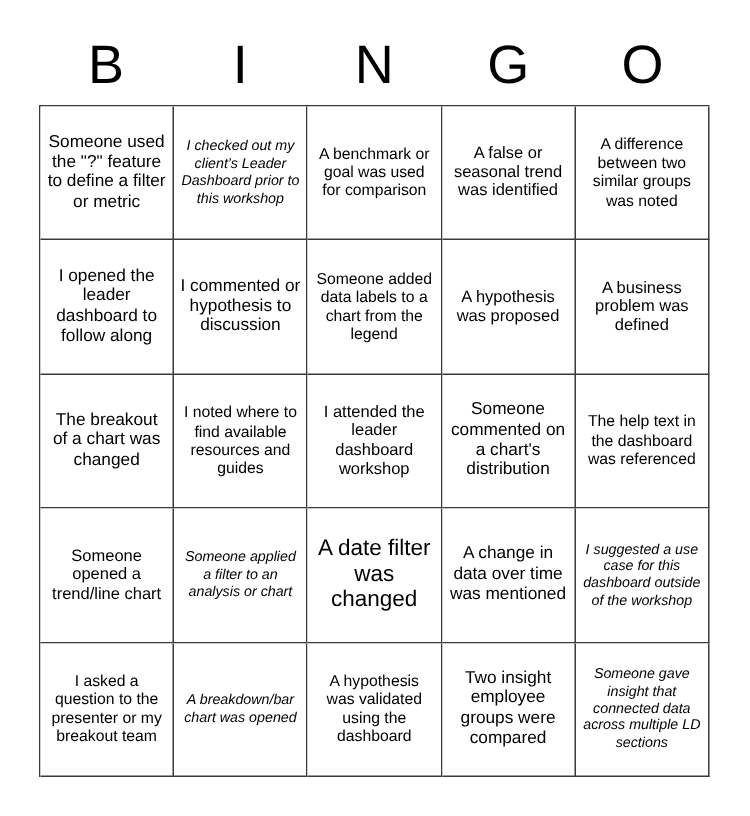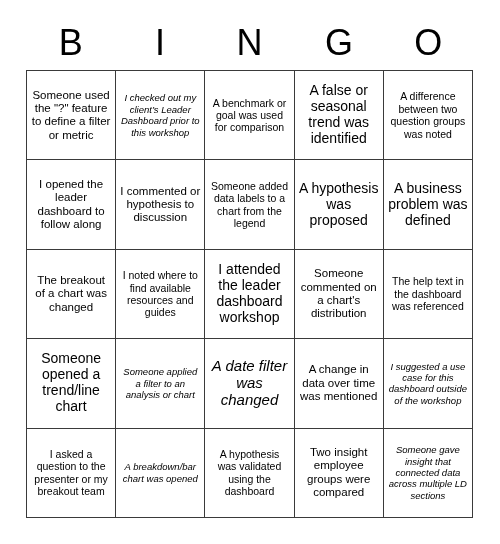--- a/index.html
+++ b/index.html
@@ -72,22 +72,22 @@
     display: block;
     width: 100%;
     line-height: 1.16;
     word-wrap: break-word;
     hyphens: none;
   }
   
   .fs-xs .cell-text { font-size: 9.5px; line-height: 1.2; font-style: italic; }
   .fs-s  .cell-text { font-size: 10.5px; line-height: 1.18; }
   .fs-m  .cell-text { font-size: 11.5px; line-height: 1.16; }
-  .fs-l  .cell-text { font-size: 14px;  line-height: 1.14; }
-  .fs-xl .cell-text { font-size: 15px;  line-height: 1.12; font-style: italic; }
+  .fs-l  .cell-text { font-size: 11px;  line-height: 1.14; }
+  .fs-xl .cell-text { font-size: 15px;  line-height: 1.12; }
 </style>
 </head>
 <body>
 
 <div id="card">
 
   <div id="header-row">
     <div class="header-letter">B</div>
     <div class="header-letter">I</div>
     <div class="header-letter">N</div>
@@ -103,21 +103,21 @@
     <div class="cell fs-xs">
         <span class="cell-text">I checked out my client’s Leader Dashboard prior to this workshop</span>
       </div>
     <div class="cell fs-s">
         <span class="cell-text">A benchmark or goal was used for comparison</span>
       </div>
     <div class="cell fs-l">
         <span class="cell-text">A false or seasonal trend was identified</span>
       </div>
     <div class="cell fs-s">
-        <span class="cell-text">A difference between two question groups was noted</span>
+        <span class="cell-text">A difference between two similar groups was noted</span>
       </div>
 
     <div class="cell fs-m">
         <span class="cell-text">I opened the leader dashboard to follow along</span>
       </div>
     <div class="cell fs-m">
         <span class="cell-text">I commented or hypothesis to discussion</span>
       </div>
     <div class="cell fs-s">
         <span class="cell-text">Someone added data labels to a chart from the legend</span>

